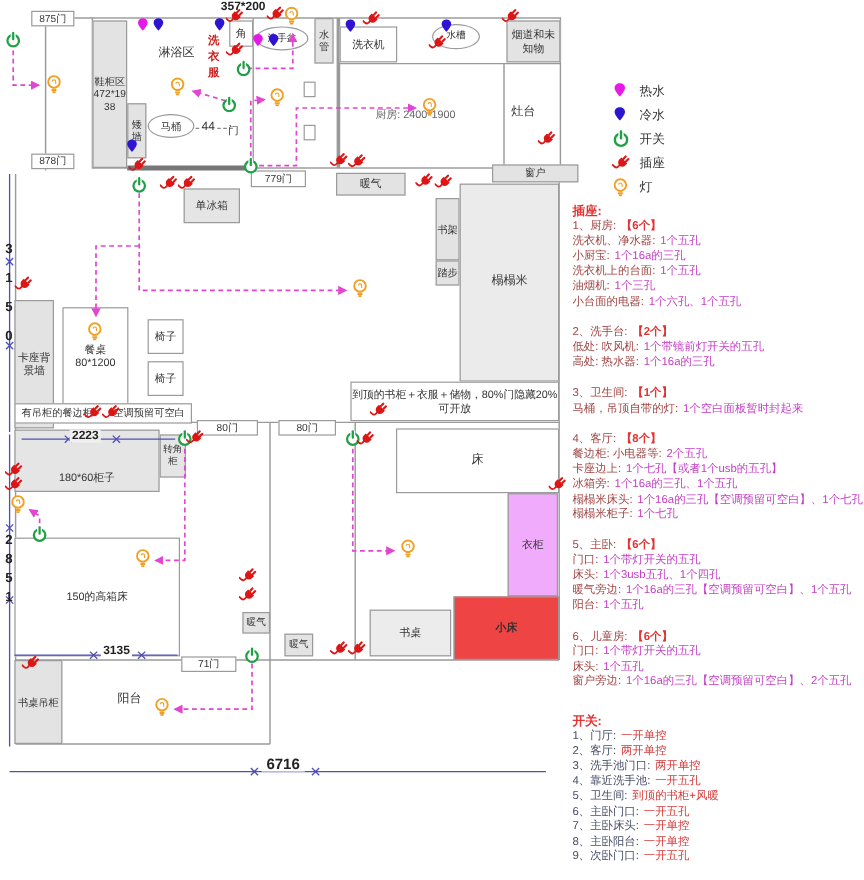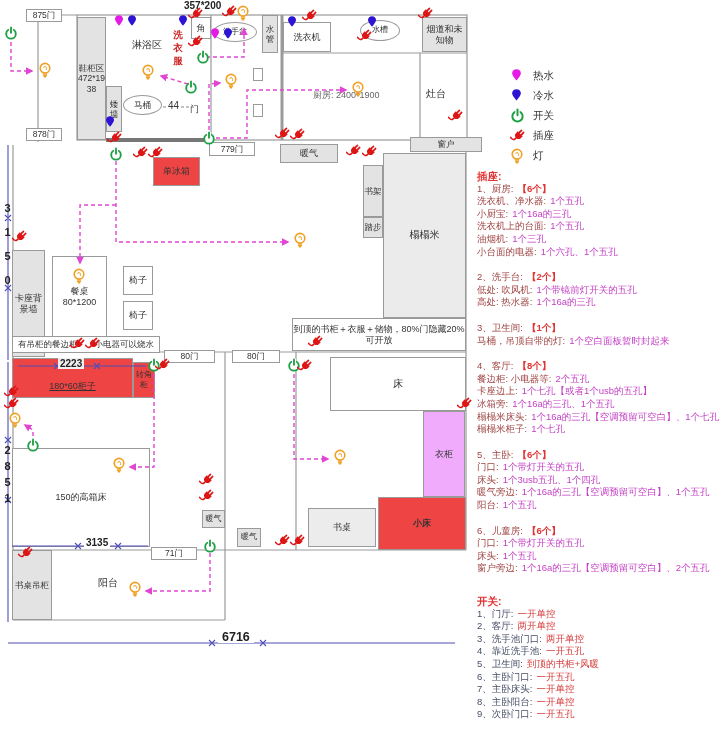--- a/index.html
+++ b/index.html
@@ -5,21 +5,21 @@
   html,body{margin:0;padding:0;background:#fff;}
   #stage{position:relative;width:720px;height:733px;background:#fff;overflow:hidden;
          font-family:"Liberation Sans","DejaVu Sans",sans-serif;color:#333;}
   svg.layer{position:absolute;left:0;top:0;}
   #walls-svg{z-index:1;}
   #routes-svg{z-index:3;pointer-events:none;}
   .bx{position:absolute;box-sizing:border-box;border:1px solid #9a9a9a;background:#fff;
       display:flex;align-items:center;justify-content:center;text-align:center;
       font-size:9px;line-height:10.5px;color:#333;z-index:2;white-space:pre-line;}
   .gray{background:#e3e3e3;}
-  .lightgray{background:#ef4444;}
+  .lightgray{background:#e5e5e5;}
   .ell{border-radius:50%;}
   .door{font-size:8.5px;z-index:5;background:#fff;}
   .lbl{position:absolute;font-size:9.5px;color:#333;z-index:4;white-space:pre-line;line-height:11px;}
   .dim{font-weight:bold;color:#222;font-size:10px;}
   .vtext{line-height:13px;text-align:center;}
   .red{color:#cc2222;font-weight:bold;}
   .ic{position:absolute;z-index:6;}
   .pin-hot{color:#e61ae6;}
   .pin-cold{color:#2d14d2;}
   .sw{color:#1fa045;}
@@ -125,23 +125,23 @@
   <div class="bx" style="left:292px;top:318px;width:174px;height:33px;font-size:9px;">到顶的书柜＋衣服＋储物，80%门隐藏20%
 可开放</div>
   <div class="bx gray" style="left:12px;top:250px;width:33px;height:107px;">卡座背
 景墙</div>
   <div class="bx" style="left:52px;top:256px;width:55px;height:81px;">餐桌
 80*1200</div>
   <div class="bx" style="left:123px;top:266px;width:30px;height:29px;">椅子</div>
   <div class="bx" style="left:123px;top:301px;width:30px;height:29px;">椅子</div>
   <div class="bx" style="left:12px;top:336px;width:148px;height:17px;font-size:8.5px;justify-content:space-between;padding:0 5px;">
     <span>有吊柜的餐边柜</span>
-    <span>小电器可以烧水</span>
+    <span>空调预留可空白</span>
   </div>
-  <div class="bx lightgray" style="left:12px;top:358px;width:121px;height:40px;align-items:flex-end;padding-bottom:6px;text-decoration:underline;">180*60柜子</div>
+  <div class="bx lightgray" style="left:12px;top:358px;width:121px;height:52px;align-items:flex-end;padding-bottom:6px;">180*60柜子</div>
   <div class="bx lightgray" style="left:133px;top:362px;width:22px;height:36px;font-size:8px;">转角柜</div>
   <div class="bx" style="left:12px;top:448px;width:138px;height:99px;">150的高箱床</div>
   <div class="bx gray" style="left:202px;top:510px;width:23px;height:18px;font-size:8px;">暖气</div>
   <div class="bx gray" style="left:237px;top:528px;width:24px;height:19px;font-size:8px;">暖气</div>
   <div class="bx" style="left:330px;top:357px;width:136px;height:54px;font-size:10px;">床</div>
   <div class="bx" style="left:423px;top:411px;width:42px;height:86px;background:#f0abfc;">衣柜</div>
   <div class="bx" style="left:378px;top:497px;width:88px;height:53px;background:#ef4444;font-weight:bold;">小床</div>
   <div class="bx" style="left:308px;top:508px;width:68px;height:39px;background:#ececec;">书桌</div>
   <div class="bx gray" style="left:12px;top:550px;width:40px;height:70px;font-size:8.5px;">书桌吊柜</div>
   <div class="bx" style="left:253px;top:68px;width:10px;height:13px;"></div>

